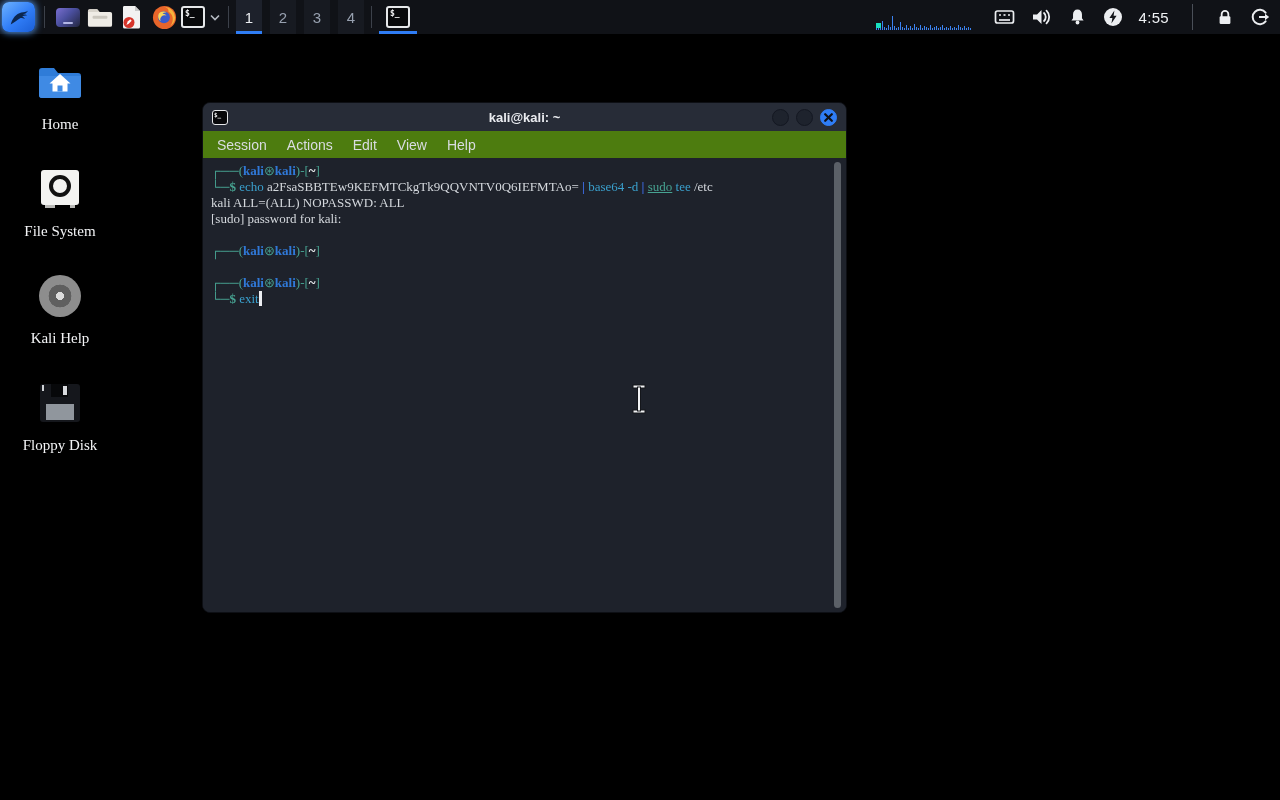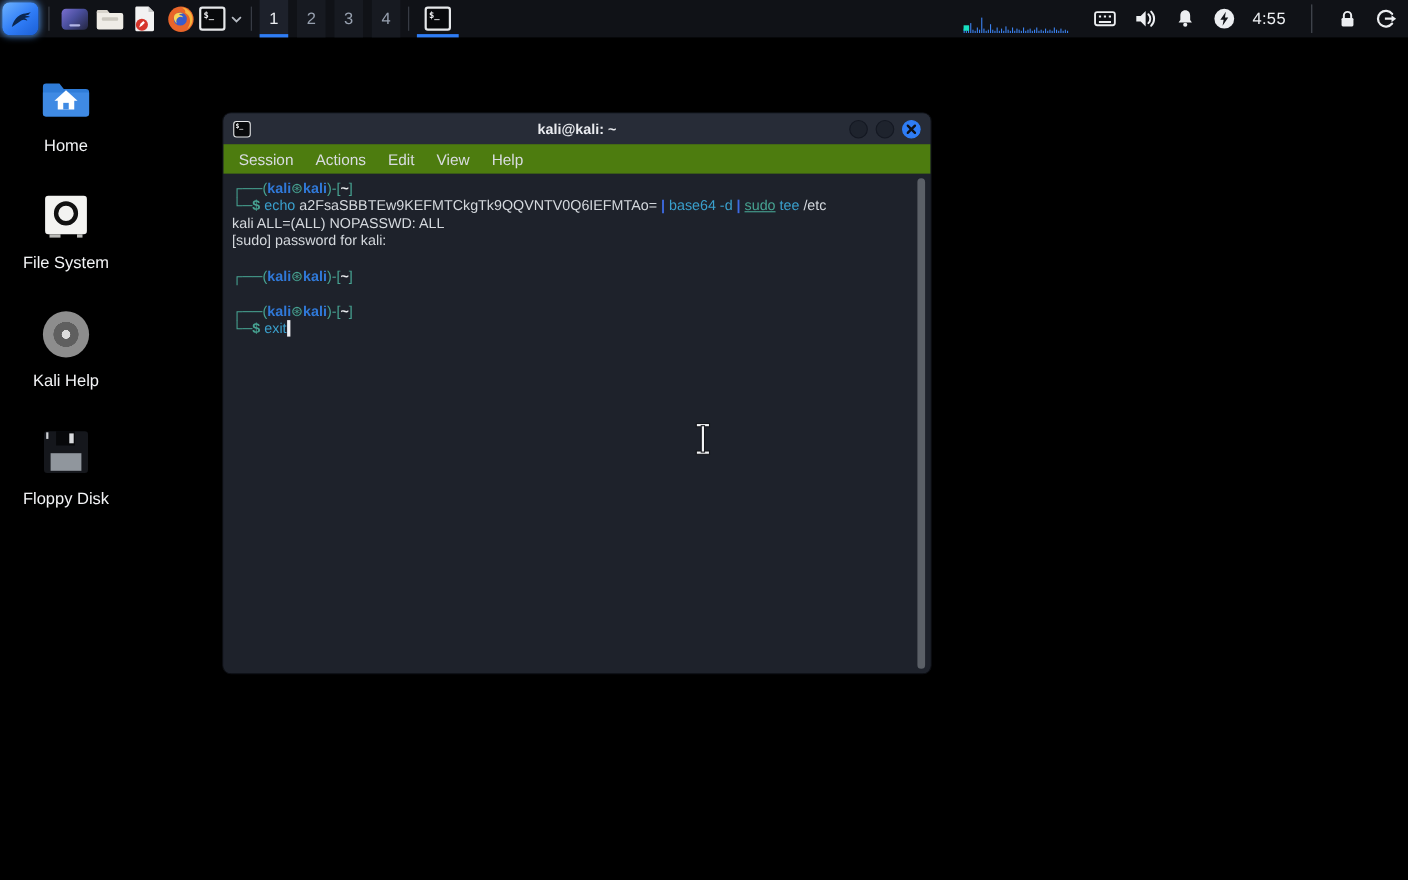--- a/index.html
+++ b/index.html
@@ -47,21 +47,21 @@
   .sys-graph { width:104px; height:30px; position:relative; display:flex;
                align-items:flex-end; gap:1px; margin-right:14px; padding-bottom:2px; }
   .sys-graph .bar { width:1px; background:#3b82f0; flex:none; }
   .sys-graph .net-dot { position:absolute; left:0; bottom:4px; width:5px; height:5px; background:#17e0c0; }
 
   .tray { display:flex; align-items:center; gap:16px; margin-right:10px; }
   .tray svg { display:block; }
   .clock { color:#eef0f3; font-size:15px; letter-spacing:.3px; }
 
   
-  .desk-icons { position:absolute; left:8px; top:64px; width:104px; }
+  .desk-icons { position:absolute; left:8px; top:56px; width:104px;font-family:Liberation Serif, serif; }
   .desk-item { height:77px; margin-bottom:30px; display:flex; flex-direction:column;
                align-items:center; justify-content:flex-end; }
   .desk-item .glyph { flex:1; display:flex; align-items:center; justify-content:center; }
   .desk-label { color:#f3f4f6; font-size:15px; margin-top:8px; text-shadow:0 1px 2px #000; white-space:nowrap; }
 
   .cd { width:42px; height:42px; border-radius:50%;
         background:radial-gradient(circle, #dcdcdc 0 13%, #5f5f5f 14% 38%, #8d8d8d 39% 100%); }
 
   .floppy { width:40px; height:38px; background:#15171c; border-radius:3px; position:relative; }
   .floppy .shutter { position:absolute; top:0; left:11px; width:17px; height:13px; background:#07080a; }
@@ -81,21 +81,21 @@
   .winbtns { margin-left:auto; display:flex; gap:7px; z-index:2; }
   .wbtn { width:17px; height:17px; border-radius:50%; background:#1e232d;
           border:1px solid #141822; display:flex; align-items:center; justify-content:center; }
   .wbtn.close { background:#2f7df5; border-color:#2f7df5; }
 
   .menubar { height:27px; background:#4d7c0f; display:flex; align-items:center;
              padding-left:4px; flex:none; }
   .menu-item { color:#d9dce1; font-size:14px; padding:0 10px; cursor:default; }
 
   .term { flex:1; position:relative; background:#1e222b;
-          font-family:Liberation Sans, sans-serif; font-size:13px;
+          font-family:Liberation Serif, serif; font-size:13px;
           line-height:16px; padding:5px 20px 5px 8px; }
   .term-line { white-space:pre; min-height:16px; }
   .frame  { color:#47a392; }
   .dollar { color:#47a392; font-weight:bold; }
   .user   { color:#3079d8; font-weight:bold; }
   .tilde  { color:#e9ebee; font-weight:bold; }
   .cmd    { color:#3aa0cd; }
   .pipe   { color:#3d6be4; font-weight:bold; }
   .sudo   { color:#47a392; text-decoration:underline; }
   .plain  { color:#d4d8dd; }

